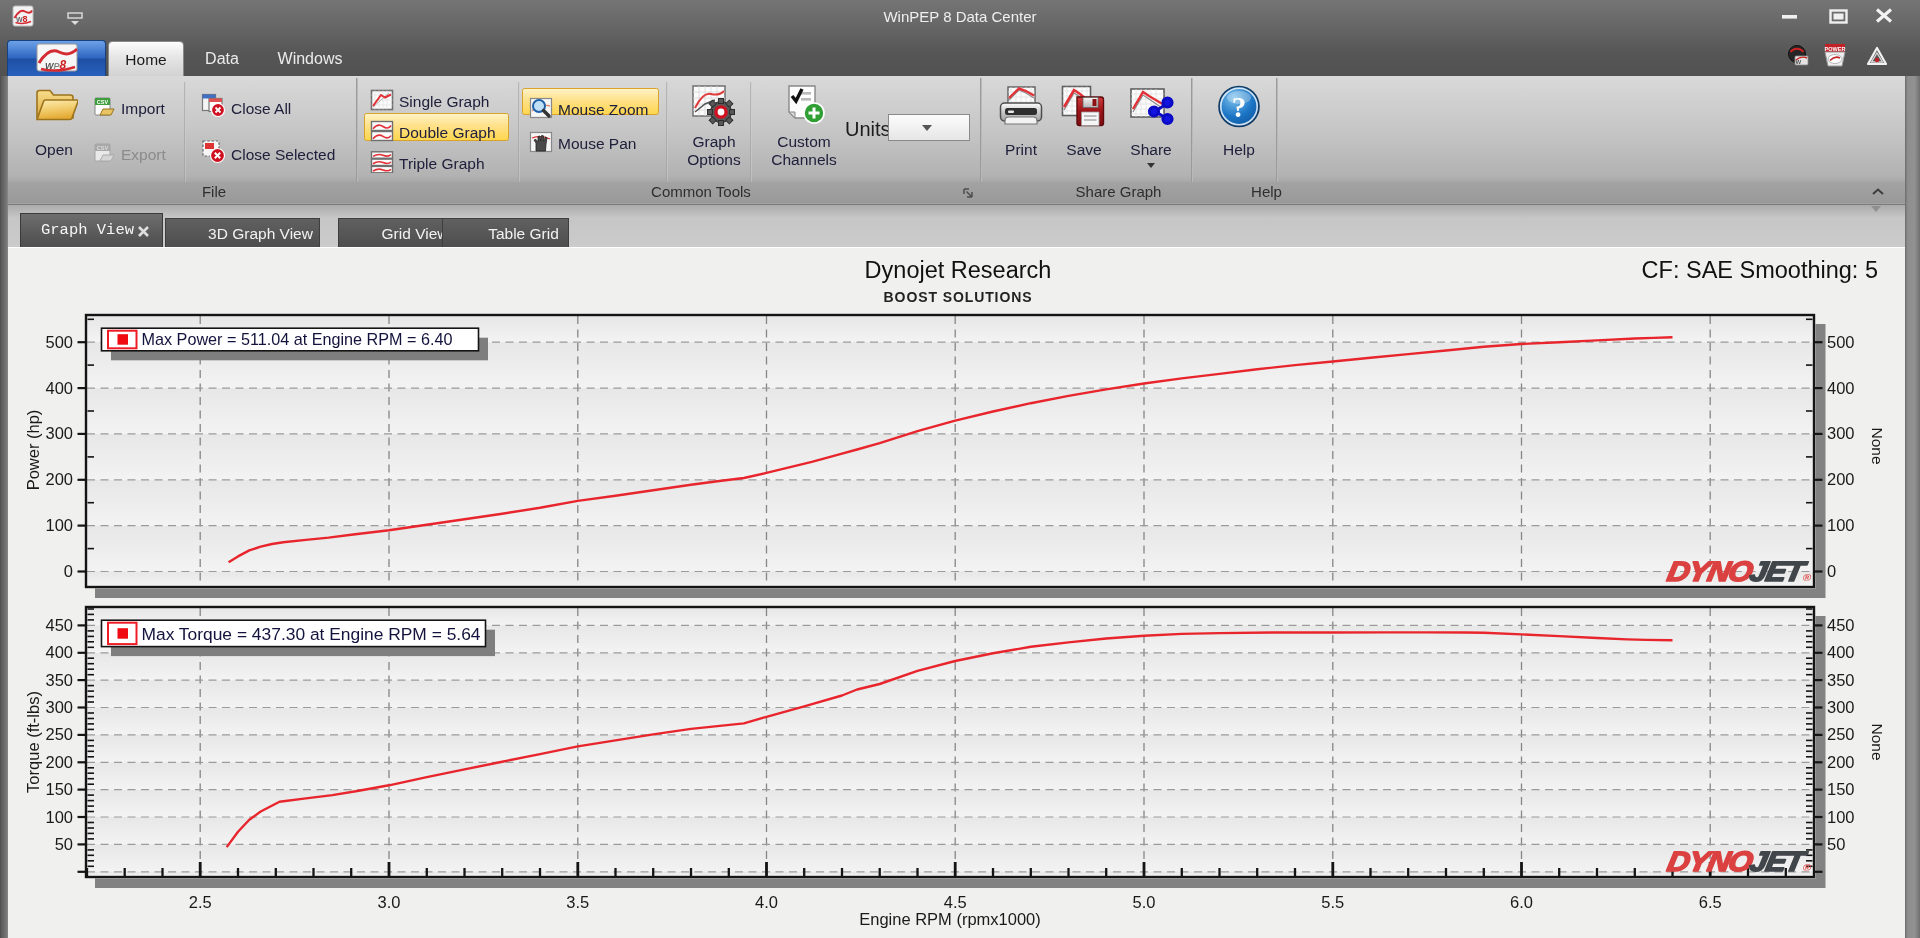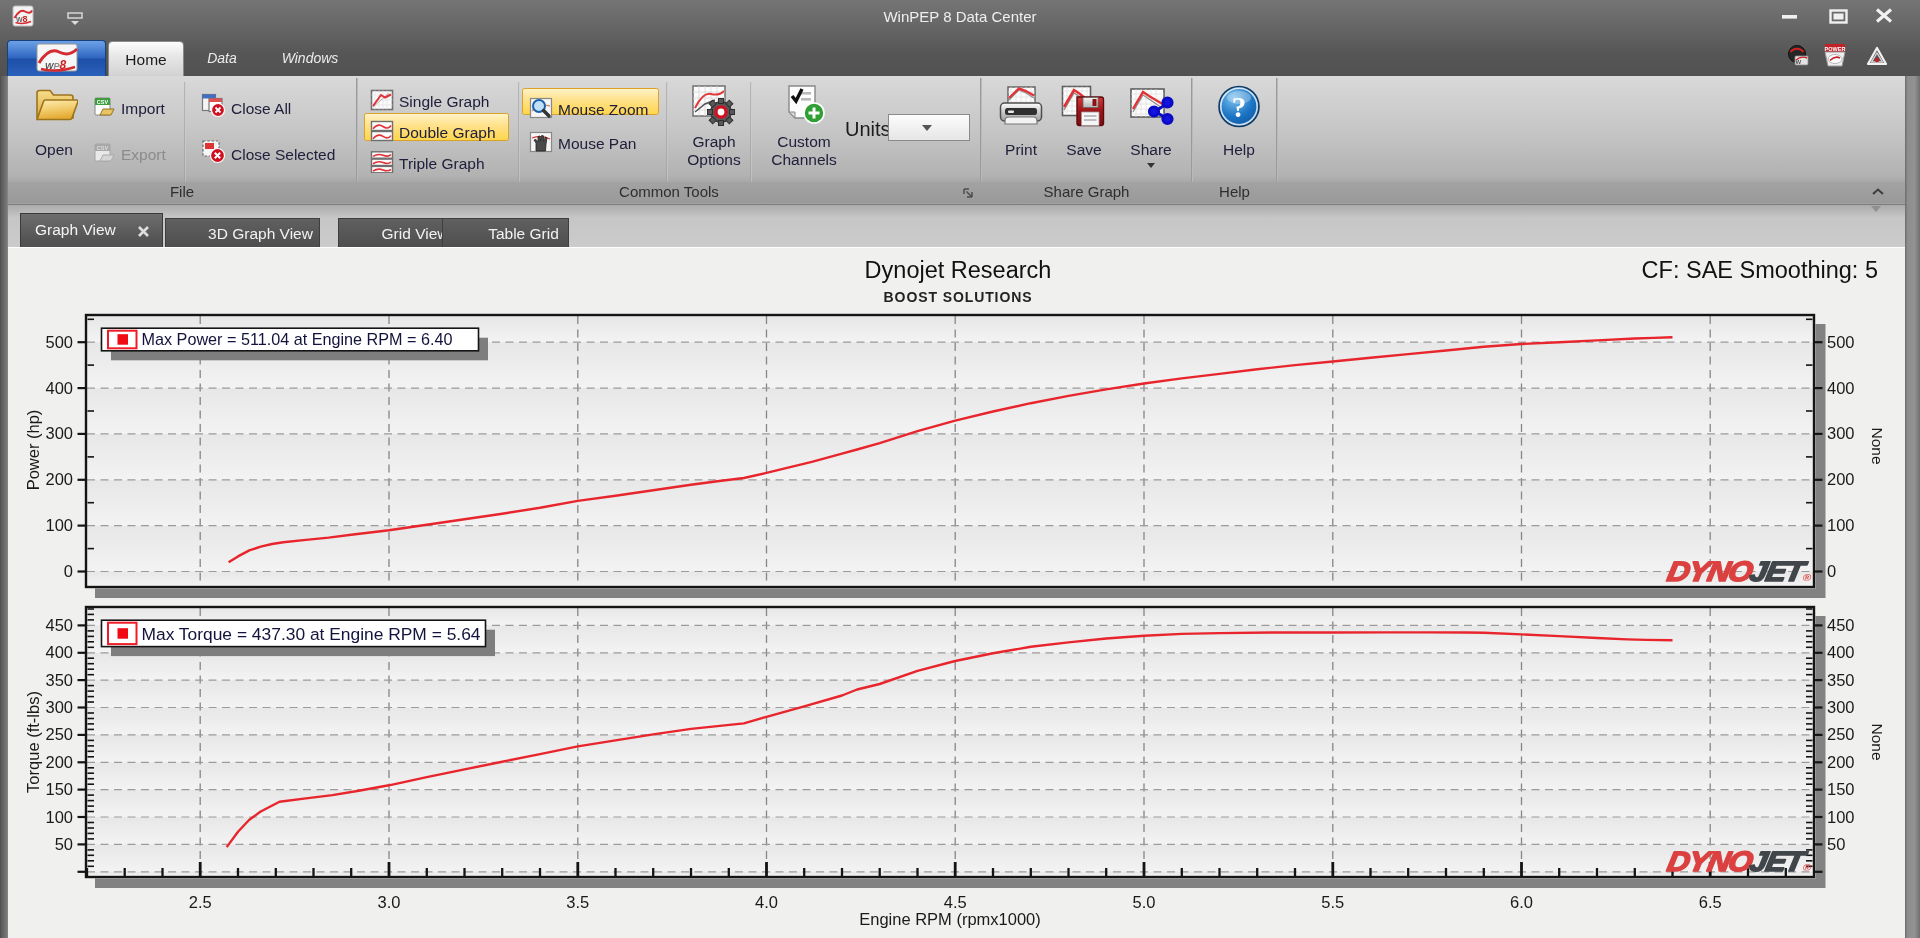--- a/index.html
+++ b/index.html
@@ -3,45 +3,45 @@
 <style>
 * { margin:0; padding:0; box-sizing:border-box; }
 html,body { width:1920px; height:938px; overflow:hidden; }
 body { font-family:'Liberation Sans',sans-serif; background:#eeeeec; position:relative; }
 #titlebar { position:absolute; left:0; top:0; width:1920px; height:76px;
   background:linear-gradient(#757575,#636363 42%,#565656 70%,#515151); }
 #title { position:absolute; left:0; top:8px; width:100%; text-align:center; font-size:15px; color:#efefef; }
 .winbtn { position:absolute; top:9px; }
 #appbtn { position:absolute; left:7px; top:40px; width:99px; height:36px; border-radius:4px 4px 0 0;
   background:linear-gradient(#6da2e8,#2f66c0 48%,#1d4fa6 52%,#2a61bd); border:1px solid #16407e; border-bottom:none; }
-.rtab { position:absolute; top:41px; height:35px; line-height:35px; font-size:14px; color:#ececec; text-align:center;font-style:italic; }
+.rtab { position:absolute; top:41px; height:35px; line-height:35px; font-size:16px; color:#ececec; text-align:center; }
 #hometab { position:absolute; left:108px; top:41px; width:76px; height:35px; border-radius:4.5px 4.5px 0 0;
   background:linear-gradient(#fdfdfd,#e8e8e8 40%,#d2d2d2); color:#1a1a1a; font-size:15.5px; text-align:center; line-height:35px;
   border:1px solid #8a8a8a; border-bottom:none; }
 #lborder { position:absolute; left:0; top:76px; width:14px; height:862px; background:linear-gradient(90deg,#4e4e4e 0,#5f5f5f 15%,#757575 45%,#989898 65%,#c4c4c4 80%,#f2f2f2 100%); }
 #rborder { position:absolute; left:1901px; top:76px; width:19px; height:862px; background:linear-gradient(90deg,#fafafa 0%,#ececec 9%,#636363 13%,#6e6e6e 22%,#8e8e8e 35%,#929292 72%,#6e6e6e 100%); }
 #ribbon { position:absolute; left:8px; top:76px; width:1897px; height:129px;
   background:linear-gradient(#d9d9d9,#c7c7c7 40%,#b2b2b2 78%,#a9a9a9 82%,#a2a2a2); border-bottom:1px solid #7b7b7b; }
 #glabels { position:absolute; left:0; bottom:1px; width:100%; height:21px; background:linear-gradient(#a3a3a3,#999); }
-#glabels span { position:absolute; top:0; height:21px; line-height:20px; text-align:center; font-size:15px; color:#2e2e2e; }
+#glabels span { position:absolute; top:0; height:21px; line-height:20px; text-align:center; font-size:15px; color:#2e2e2e;margin-left:32px; }
 .gsep { position:absolute; top:2px; bottom:1px; width:2px; background:linear-gradient(90deg,#8b8b8b,#c9c9c9); }
 .isep { position:absolute; top:6px; height:100px; width:2px; background:linear-gradient(90deg,rgba(130,130,130,.55),rgba(230,230,230,.55)); }
 .blg { position:absolute; top:5px; height:100px; text-align:center; }
 .blg svg { margin-top:3px; }
 .blab { position:absolute; top:61px; left:0; right:0; font-size:15.5px; color:#20203c; line-height:16px; }
 .blab2 { position:absolute; top:52px; left:0; right:0; font-size:15.5px; color:#20203c; line-height:17.5px; }
 .bsm { position:absolute; height:28px; display:flex; align-items:flex-end; font-size:15.5px; white-space:nowrap; }
 .bico { margin-right:5px; display:flex; }
 .hl { position:absolute; background:linear-gradient(#fff2c5,#ffe18a 45%,#fed64e); border:1px solid #d9a32b; border-radius:2.5px; }
 #units { position:absolute; left:880px; top:38px; width:82px; height:27px; background:linear-gradient(#fcfcfc,#e6e6e6); border:1px solid #8a8a8a; }
 #tabstrip { position:absolute; left:8px; top:205px; width:1897px; height:42px; background:linear-gradient(#ababab,#c6c6c6 30%,#cbcbcb); }
 .vtab { position:absolute; top:13px; height:29px; background:linear-gradient(#606060,#4e4e4e); color:#f2f2f2; font-size:15.5px;
   line-height:29px; text-align:center; border:1px solid #3e3e3e; border-bottom:none;padding-left:36px; }
 #vtab1 { position:absolute; left:12px; top:8px; width:143px; height:36px; background:linear-gradient(#6e6e6e,#555 70%,#4f4f4f); color:#f5f5f5;
-  font-size:15.5px; line-height:32px; border:1px solid #3a3a3a; border-bottom:none; padding-left:14px; }
+  font-size:15.5px; line-height:32px; border:1px solid #3a3a3a; border-bottom:none; padding-left:20px;font-family:Liberation Mono, monospace; }
 #content { position:absolute; left:8px; top:247px; width:1897px; height:691px; background:#f0f0ee; border-top:1px solid #fff; }
 #chartsvg { position:absolute; left:0; top:247px; }
 </style></head>
 <body>
 <div id="titlebar">
   <span style="position:absolute;left:12px;top:5px"><svg width="22" height="22" viewBox="0 0 22 22" style="">
         <rect x="1" y="1" width="20" height="20" rx="2" fill="#f3f3f3" stroke="#bbb" stroke-width="1"></rect>
 <path d="M2.5 13 Q8 3.5 13 6.5 T20 5.5" fill="none" stroke="#d42b33" stroke-width="2"></path>
 <path d="M3.5 17.5 Q11 20 19 16.5" fill="none" stroke="#d42b33" stroke-width="1.6"></path>
 <text x="4" y="17" font-family="'Liberation Sans',sans-serif" font-size="7" font-weight="bold" fill="#666">W<tspan fill="#c22" font-size="9">8</tspan></text>

